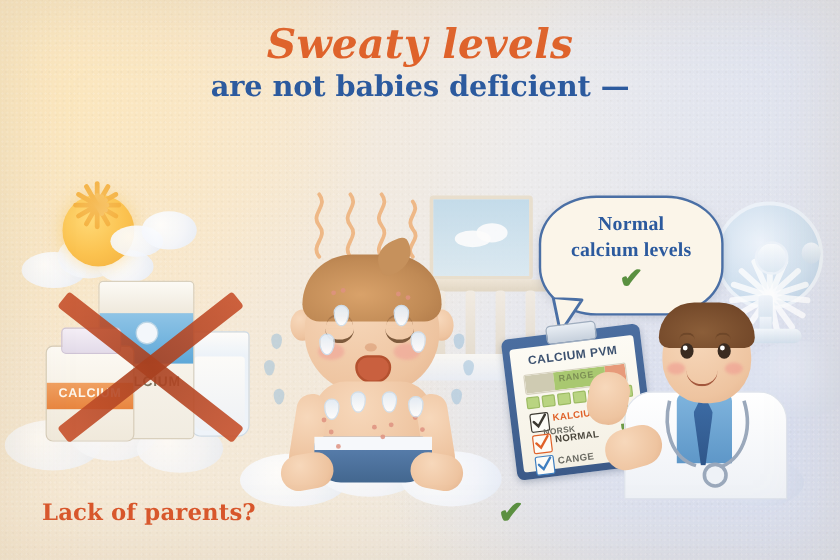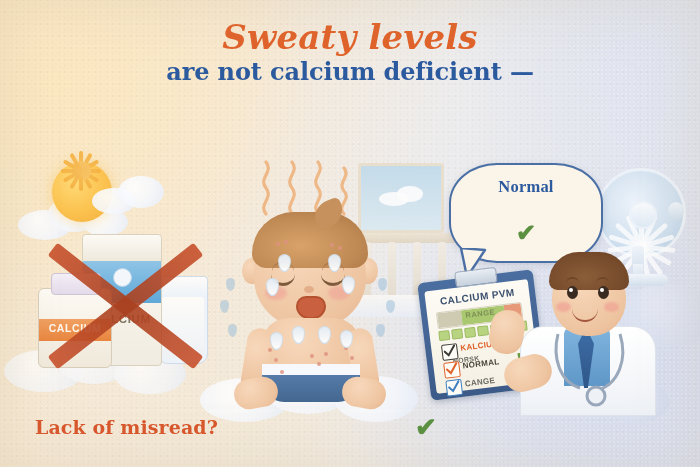--- a/index.html
+++ b/index.html
@@ -379,20 +379,21 @@
       <div class="fan-hub"></div>
     </div>
     <div class="fan-knob"></div>
     <div class="fan-neck"></div>
     <div class="fan-stem"></div>
     <div class="fan-base"></div>
   </div>
 
   <div id="bubble">
     <div class="btxt">Normal</div>
+    <div class="btxt" style="top:32px;">calcium levels</div>
     <div class="bcheck" style="color:#5a9040;font-size:24px;font-weight:700;line-height:1;">✔</div>
   </div>
   <svg id="bubble-tail" viewBox="0 0 28 30">
     <path d="M2 0 L26 2 L8 29 Z" fill="#fbf5e9" stroke="#4a6fa5" stroke-width="2.4" stroke-linejoin="round"></path>
   </svg>
 
   <div id="clipboard">
     <div class="cb-back"></div>
     <div class="cb-clip"></div>
     <div class="cb-paper">
@@ -460,22 +461,22 @@
       <path d="M12 2 C6 26 14 50 34 56"></path>
       <path d="M74 2 C82 28 72 52 52 58"></path>
       <circle cx="50" cy="64" r="9" fill="#eef2f7" stroke="#9aa8bb" stroke-width="3"></circle>
     </svg>
     <div class="skin d-hand" style="left:-8px;top:110px;width:48px;height:34px;border-radius:18px;transform:rotate(-16deg);"></div>
     <div class="skin d-hand" style="left:-22px;top:64px;width:34px;height:44px;border-radius:16px;transform:rotate(10deg);"></div>
   </div>
 
   <div id="headline">
     <div class="h-main">Sweaty levels</div>
-    <div class="h-sub">are not calcium deficient —</div>
-  </div>
-
-  <div id="cap-left">Lack of misread?</div>
+    <div class="h-sub">are not babies deficient —</div>
+  </div>
+
+  <div id="cap-left">Lack of parents?</div>
   <div id="cap-right">
     <span style="color:#5a9040;font-size:26px;font-weight:700;line-height:1;">✔</span>
   </div>
 
   <div class="vignette"></div>
 </div>
 
 </body></html>

